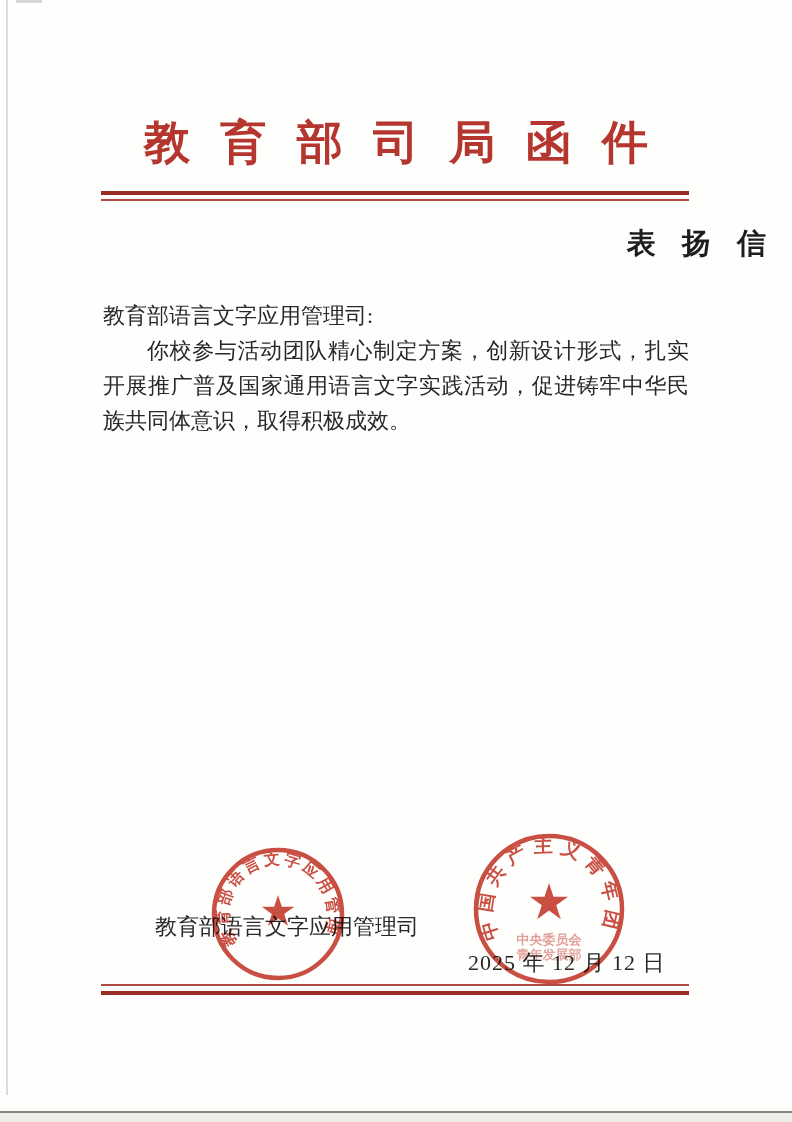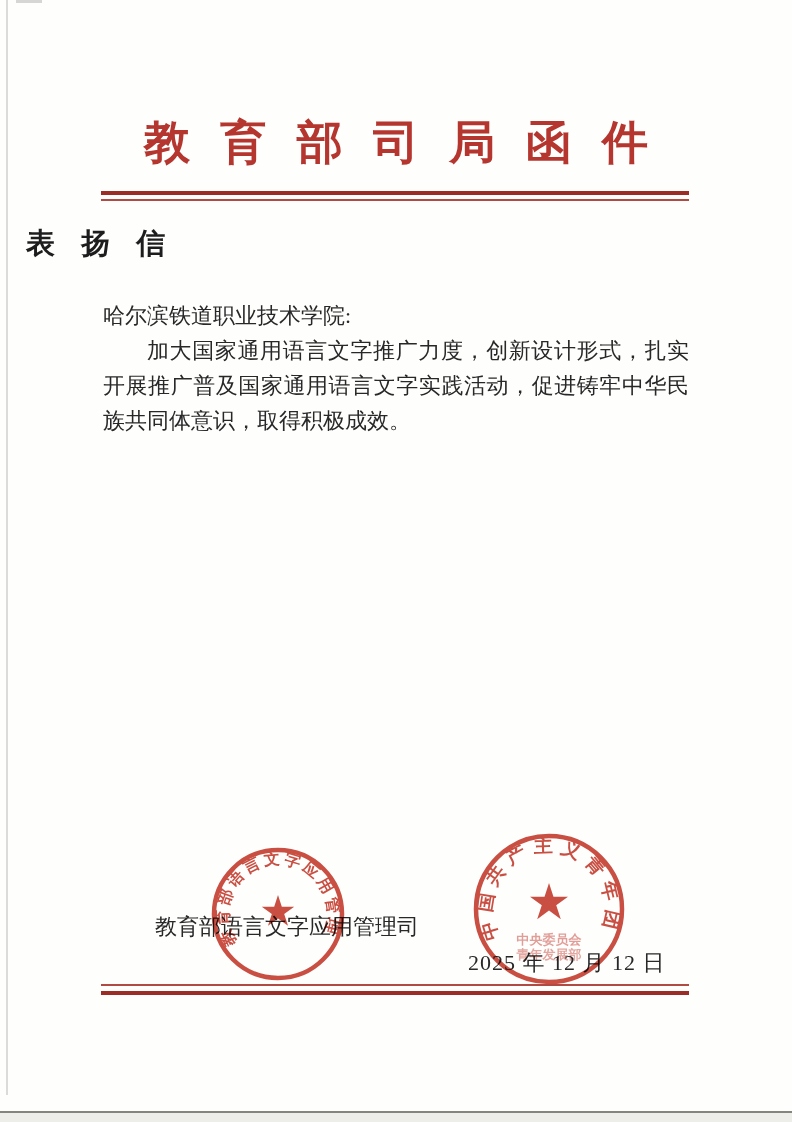--- a/index.html
+++ b/index.html
@@ -17,21 +17,21 @@
   .rule{position:absolute;left:101px;width:588px;}
   .rule-thick{height:4px;background:#9c2d26;}
   .rule-thin{height:2px;background:#b04a42;}
   #hdr-rule-thick{top:191px;}
   #hdr-rule-thin{top:199px;}
   #ftr-rule-thin{top:984px;}
   #ftr-rule-thick{top:991px;}
   
   .doc-title{
     position:absolute;top:224px;left:0;width:100%;box-sizing:border-box;
-    text-align:left;font-size:29px;font-weight:700;color:#1d1d1d;
+    text-align:right;font-size:29px;font-weight:700;color:#1d1d1d;
     letter-spacing:.9em;padding-left:.9em;white-space:nowrap;
   }
   
   .body-text{
     position:absolute;left:103px;top:298px;width:586px;
     font-size:22px;line-height:35px;color:#282828;text-align:justify;
   }
   .body-text p{margin:0;text-indent:2em;}
   .body-text .salutation{text-indent:0;}
   
@@ -60,22 +60,22 @@
   <div class="scan-left-edge"></div>
   <div class="scan-corner"></div>
 
   <div class="letterhead">教育部司局函件</div>
   <div class="rule rule-thick" id="hdr-rule-thick"></div>
   <div class="rule rule-thin" id="hdr-rule-thin"></div>
 
   <div class="doc-title">表扬信</div>
 
   <div class="body-text">
-    <p class="salutation">哈尔滨铁道职业技术学院:</p>
-    <p>加大国家通用语言文字推广力度，创新设计形式，扎实开展推广普及国家通用语言文字实践活动，促进铸牢中华民族共同体意识，取得积极成效。</p>
+    <p class="salutation">教育部语言文字应用管理司:</p>
+    <p>你校参与活动团队精心制定方案，创新设计形式，扎实开展推广普及国家通用语言文字实践活动，促进铸牢中华民族共同体意识，取得积极成效。</p>
   </div>
 
   <div class="sig" id="sig-left">教育部语言文字应用管理司</div>
   <div class="sig" id="sig-date">2025 年 12 月 12 日</div>
 
   <svg class="seal" id="seal-left" viewBox="0 0 142 142">
     <circle cx="71" cy="71" r="64" fill="none" stroke="#c43b2e" stroke-width="4.5"></circle>
     <path id="seal-left-arc" d="M 30.0 99.7 A 50 50 0 1 1 112.0 99.7" fill="none"></path>
     <text font-size="16" fill="#c43b2e" style="letter-spacing:3px">
       <textPath href="#seal-left-arc">教育部语言文字应用管理司</textPath>

